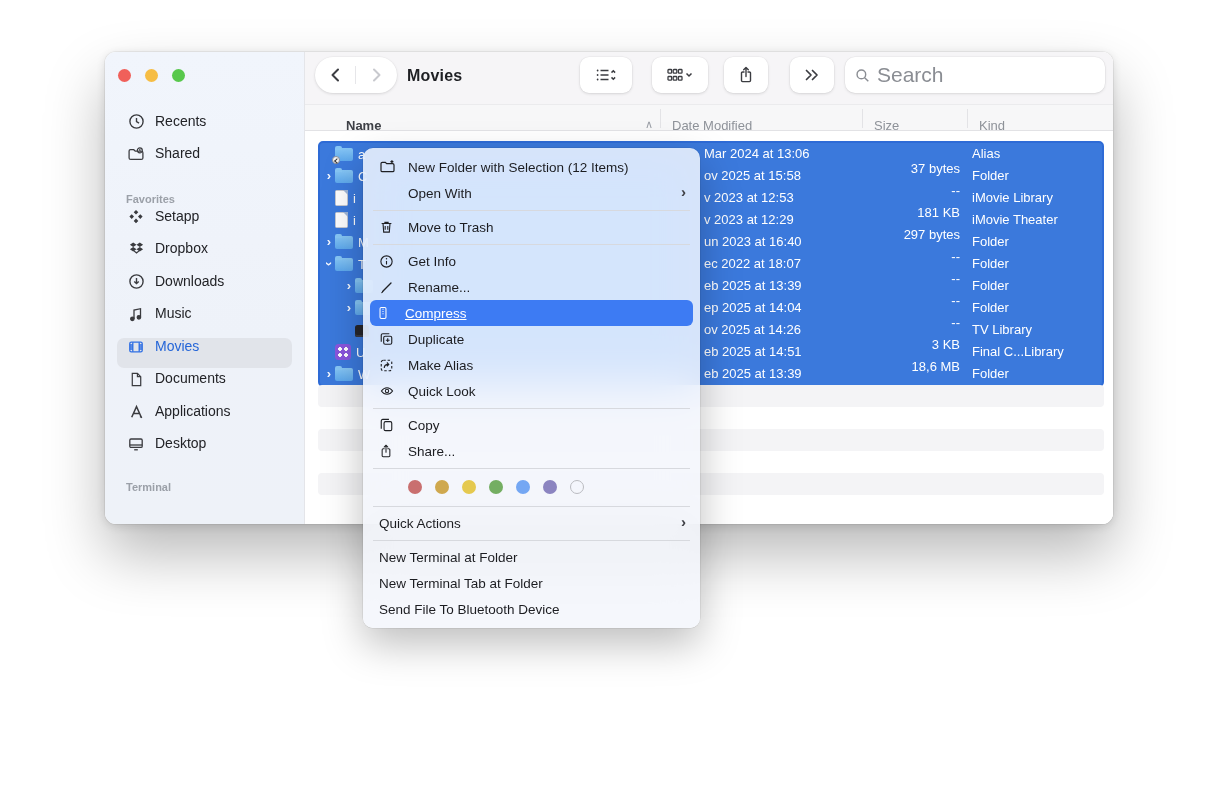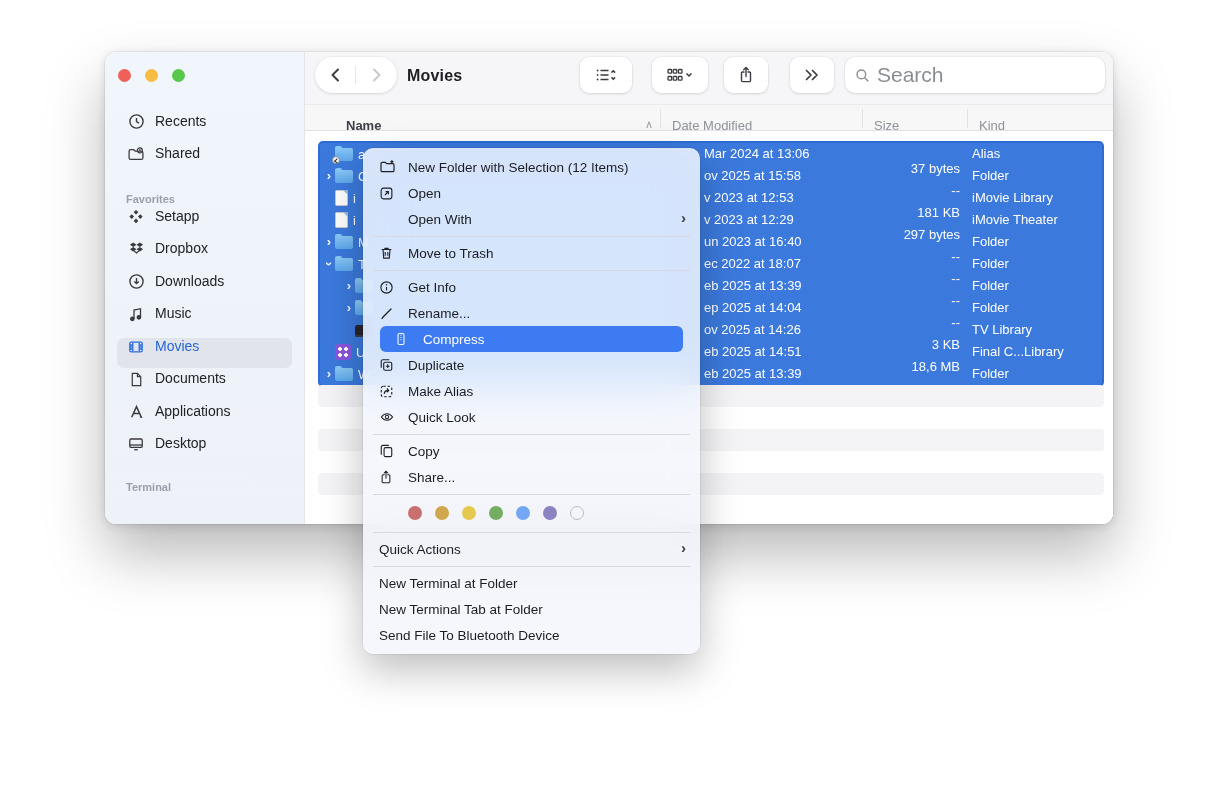--- a/index.html
+++ b/index.html
@@ -91,21 +91,21 @@
   
   .ctx { position:absolute; left:363px; top:148px; width:337px; z-index:10;
     background:rgba(243,246,251,.86); backdrop-filter:blur(22px) saturate(1.6); -webkit-backdrop-filter:blur(22px) saturate(1.6);
     border-radius:10px; box-shadow:0 16px 40px rgba(0,0,0,.26), 0 0 0 0.5px rgba(0,0,0,.12);
     padding:6px 0; font-size:13.5px; color:#1c1d21; }
   .mi { position:relative; height:26px; display:flex; align-items:center; padding:0 16px; }
   .mi .mi-icon { width:18px; height:17px; margin-right:11px; color:#1f2024; display:flex; align-items:center; flex:0 0 auto; }
   .mi .mi-sp { width:29px; flex:0 0 auto; }
   .mi .mi-label { white-space:nowrap; }
   .mi .mi-chevron { position:absolute; right:14px; color:#3f4046; font-size:15px; font-weight:700; top:3px; }
-  .mi.hl { background:#3d7bf3; color:#fff; margin:0 17px; border-radius:6px; padding:0 14px; }
+  .mi.hl { background:#3d7bf3; color:#fff; margin:0 7px; border-radius:6px; padding:0 6px;text-decoration:underline; }
   .mi.hl .mi-icon { color:#fff; }
   .mi.disabled, .mi.disabled .mi-icon { color:#a9adb5; }
   .msep { height:1px; background:#d7d9de; margin:3.5px 10px; }
   .tagrow { height:30px; display:flex; align-items:center; padding-left:45px; gap:13px; }
   .tagdot { width:14px; height:14px; border-radius:50%; }
   .tagdot.none { border:1.5px solid #b9babf; background:transparent !important; }
   .mi-icon svg, .navbtn svg, .tbtn svg { display:block; }
 </style>
 </head>
 <body>
@@ -426,29 +426,20 @@
     <div class="mi">
       <span class="mi-icon">
           <svg width="17" height="16" viewBox="0 0 16 16" fill="none" stroke="currentColor" stroke-width="1.2">
             <path d="M1.5 4.6c0-.7.6-1.3 1.3-1.3h3l1.4 1.4h5.9c.7 0 1.4.6 1.4 1.3v5.4c0 .7-.7 1.3-1.4 1.3H2.8c-.7 0-1.3-.6-1.3-1.3z"></path>
             <path d="M12.4 1.2v3M10.9 2.7h3" stroke-width="1.3"></path>
           </svg>
         </span>
       <span class="mi-label">New Folder with Selection (12 Items)</span>
     </div>
     <div class="mi">
-      <span class="mi-icon">
-          <svg width="15" height="15" viewBox="0 0 16 16" fill="none" stroke="currentColor" stroke-width="1.2">
-            <rect x="2.3" y="2.3" width="11.4" height="11.4" rx="2.4"></rect>
-            <path d="M6.4 9.6 9.9 6.1M7.1 6H10v2.9"></path>
-          </svg>
-        </span>
-      <span class="mi-label">Open</span>
-    </div>
-    <div class="mi">
       <span class="mi-sp"></span>
       <span class="mi-label">Open With</span>
       <span class="mi-chevron">›</span>
     </div>
     <div class="msep"></div>
     <div class="mi">
       <span class="mi-icon">
           <svg width="15" height="16" viewBox="0 0 16 16" fill="none" stroke="currentColor" stroke-width="1.2">
             <path d="M2.8 4.3h10.4M6.3 4.3V3h3.4v1.3M4.3 4.3l.7 9.2h6l.7-9.2M6.6 6.8v4.2M9.4 6.8v4.2"></path>
           </svg>

